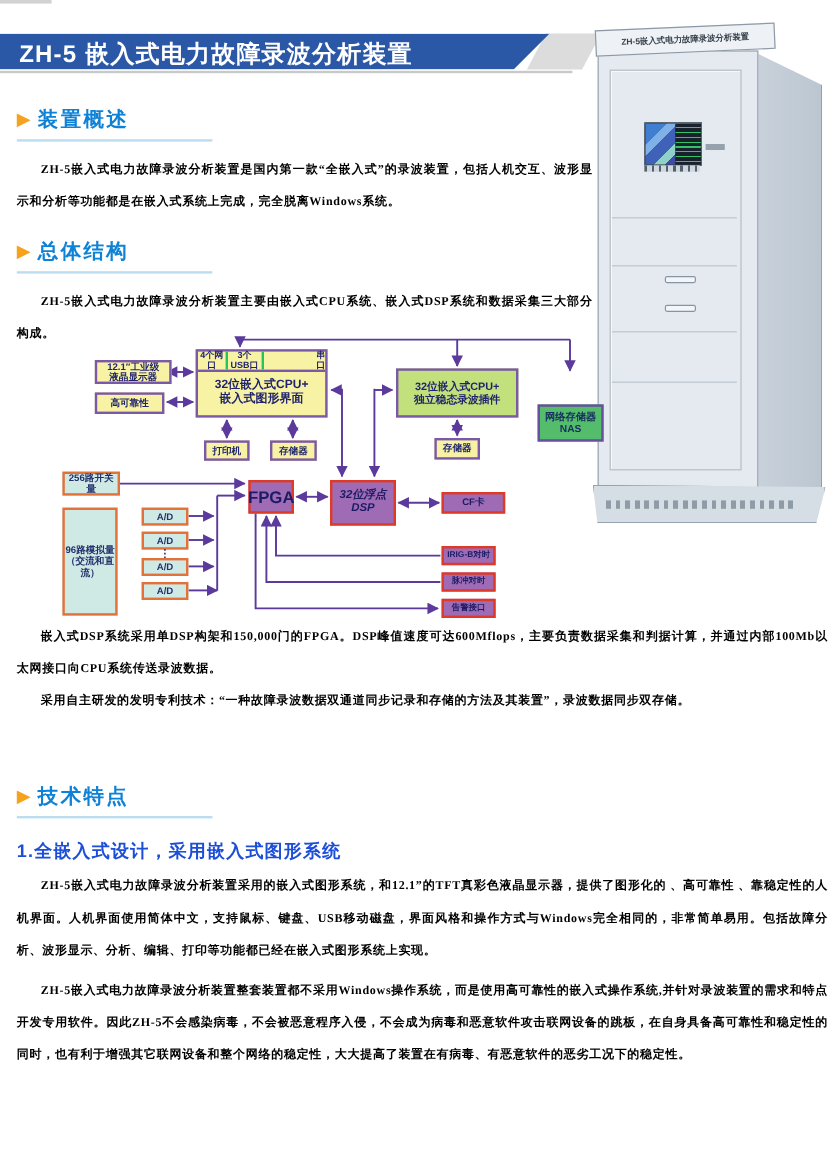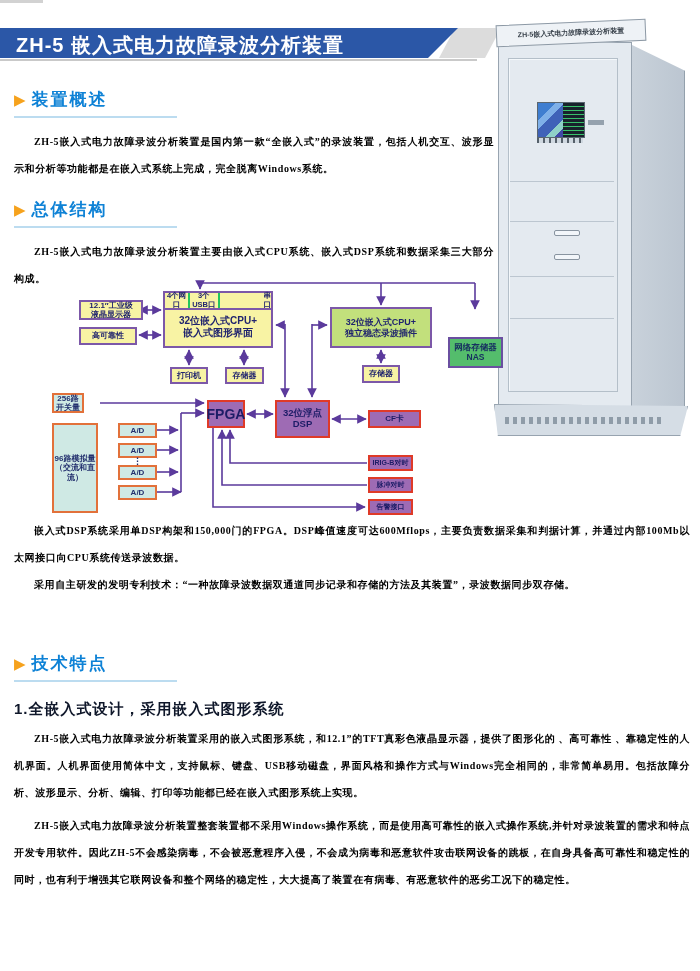--- a/index.html
+++ b/index.html
@@ -21,21 +21,21 @@
   .sec{position:absolute;left:14px;}
   .sec-head{display:flex;align-items:center;gap:6px;}
   .sec-arrow{color:#f6a21d;font-size:15px;line-height:1;}
   .sec-title{color:#0e82d6;font-size:17px;font-weight:bold;letter-spacing:2px;}
   .sec-rule{width:163px;height:2px;background:#bcdcf0;margin-top:5px;}
 
   
   .para{font-family:"Liberation Serif","DejaVu Serif",serif;font-weight:bold;color:#000000;
     font-size:10px;line-height:27px;text-indent:2em;letter-spacing:0.6px;margin:0 0 0 0;
     text-align:justify;}
-  .sub-head{font-size:15px;font-weight:bold;color:#0f172a;letter-spacing:1px;margin:0;}
+  .sub-head{font-size:15px;font-weight:bold;color:#1d4ed8;letter-spacing:1px;margin:0;}
 
   
   #diagram{position:absolute;left:0;top:280px;width:540px;height:245px;z-index:5;}
   .dbox{position:absolute;box-sizing:border-box;display:flex;align-items:center;justify-content:center;
     text-align:center;font-weight:bold;white-space:pre-line;line-height:1.15;}
   .ybox{background:#f8f3a4;border:2px solid #7c58a8;color:#20246e;font-size:8px;}
   .gbox{background:#c2e07c;border:2px solid #7c58a8;color:#20246e;font-size:8.5px;}
   .nbox{background:#54bd6c;border:2px solid #6a4fa0;color:#173060;font-size:8.5px;}
   .cbox{background:#cfe9e4;border:2px solid #e2713a;color:#23306e;font-size:8px;}
   .pbox{background:#9e6bb4;border:2px solid #df3a28;color:#1c1c66;font-size:8px;}
@@ -191,32 +191,32 @@
 
   <div class="dbox ybox" style="left:170px;top:87px;width:38px;height:17px;">打印机</div>
   <div class="dbox ybox" style="left:225px;top:87px;width:39px;height:17px;">存储器</div>
 
   <div class="dbox gbox" style="left:330px;top:27px;width:102px;height:41px;font-size:9px;">32位嵌入式CPU+
 独立稳态录波插件</div>
   <div class="dbox nbox" style="left:448px;top:31px;width:55px;height:31px;margin-top:26px;">网络存储器
 NAS</div>
   <div class="dbox ybox" style="left:362px;top:85px;width:38px;height:18px;">存储器</div>
 
-  <div class="dbox cbox" style="left:52px;top:113px;width:32px;height:20px;">256路开关量</div>
+  <div class="dbox cbox" style="left:52px;top:113px;width:48px;height:20px;">256路开关量</div>
   <div class="dbox cbox" style="left:52px;top:143px;width:46px;height:90px;">96路模拟量
 （交流和直流）</div>
 
   <div class="dbox cbox" style="left:118px;top:143px;width:39px;height:15px;">A/D</div>
   <div class="dbox cbox" style="left:118px;top:163px;width:39px;height:15px;">A/D</div>
   <div class="ad-dots">⋮</div>
   <div class="dbox cbox" style="left:118px;top:185px;width:39px;height:15px;">A/D</div>
   <div class="dbox cbox" style="left:118px;top:205px;width:39px;height:15px;">A/D</div>
 
   <div class="dbox pbox" style="left:207px;top:120px;width:38px;height:28px;font-size:14px;">FPGA</div>
-  <div class="dbox pbox" style="left:275px;top:120px;width:55px;height:38px;font-size:9.5px;">32位浮点
+  <div class="dbox pbox" style="left:275px;top:120px;width:55px;height:38px;font-size:9.5px;font-style:italic;">32位浮点
 DSP</div>
   <div class="dbox pbox" style="left:368px;top:130px;width:53px;height:18px;">CF卡</div>
   <div class="dbox pbox" style="left:368px;top:175px;width:45px;height:16px;font-size:7px;">IRIG-B对时</div>
   <div class="dbox pbox" style="left:368px;top:197px;width:45px;height:16px;font-size:7px;">脉冲对时</div>
   <div class="dbox pbox" style="left:368px;top:219px;width:45px;height:16px;font-size:7px;">告警接口</div>
 </div>
 
 <div id="mid-paras">
   <p class="para">嵌入式DSP系统采用单DSP构架和150,000门的FPGA。DSP峰值速度可达600Mflops，主要负责数据采集和判据计算，并通过内部100Mb以太网接口向CPU系统传送录波数据。</p>
   <p class="para">采用自主研发的发明专利技术：“一种故障录波数据双通道同步记录和存储的方法及其装置”，录波数据同步双存储。</p>

